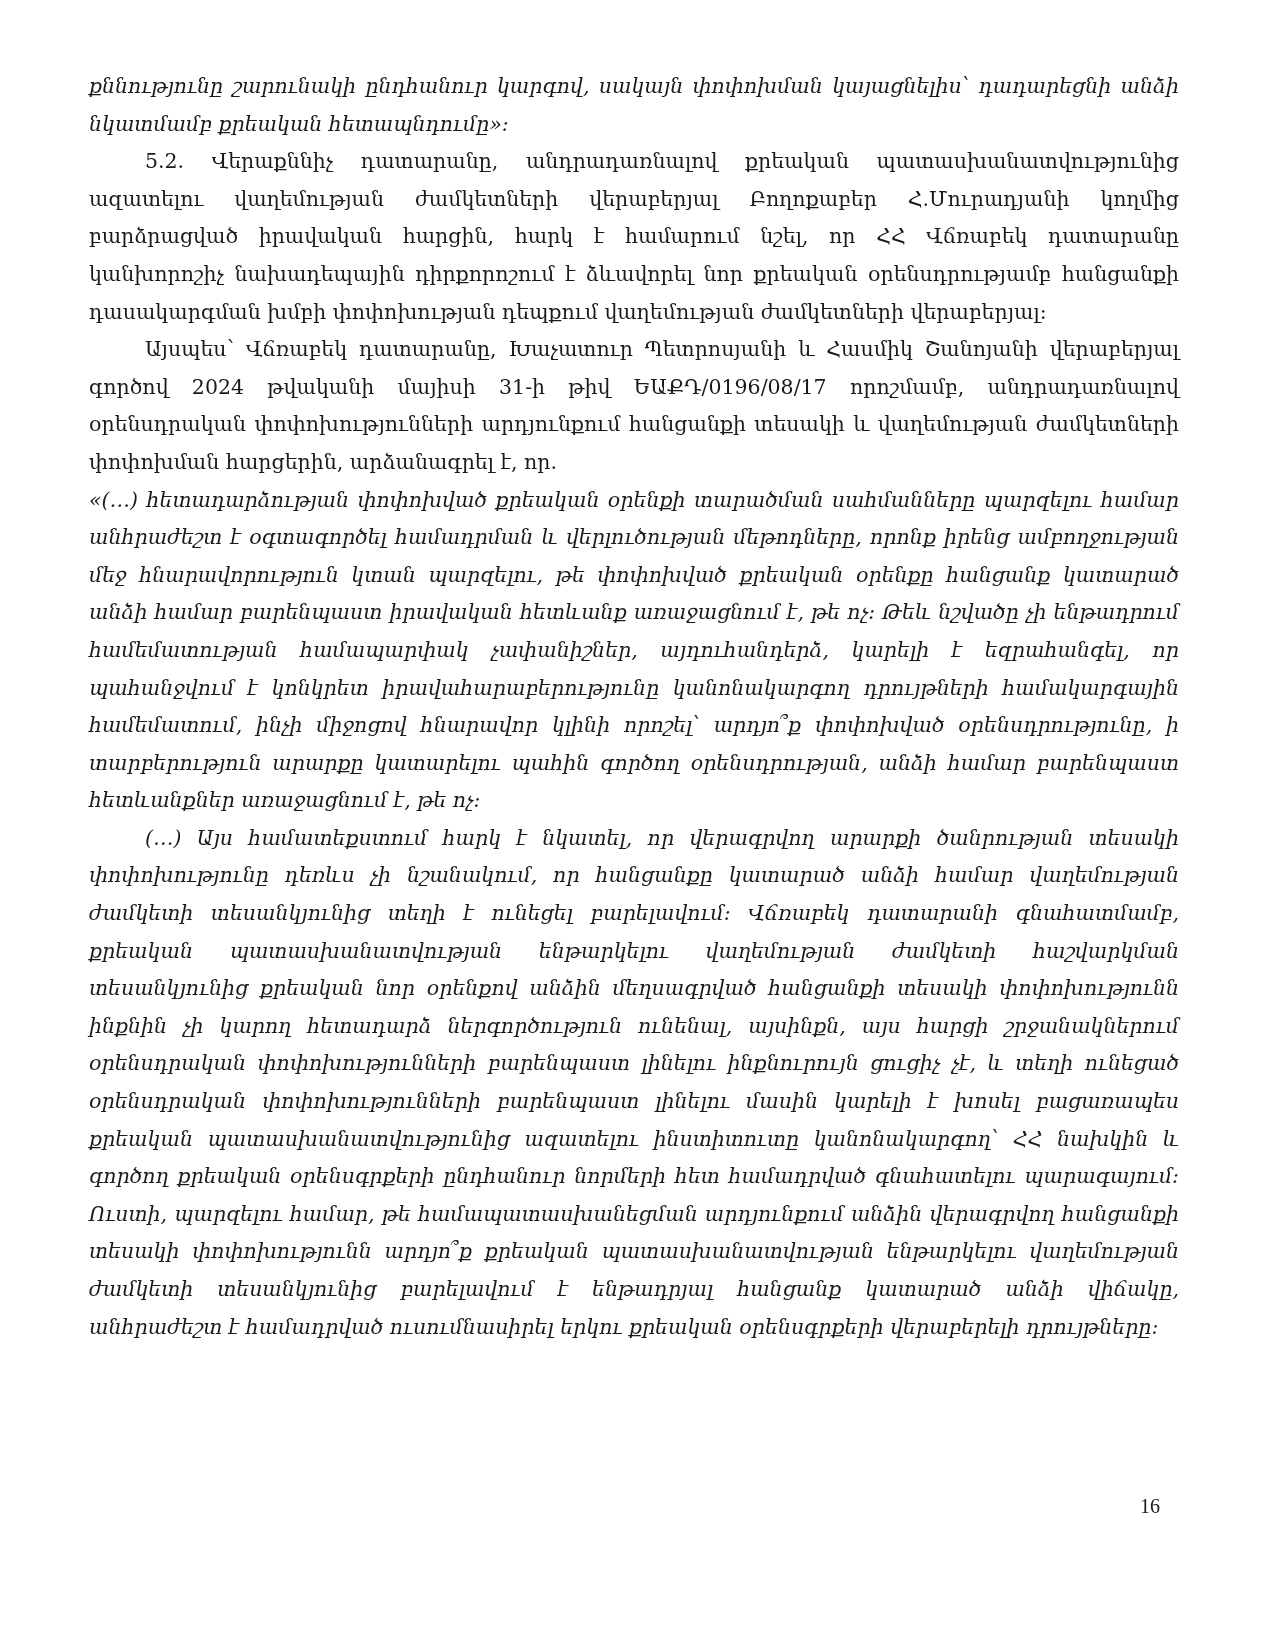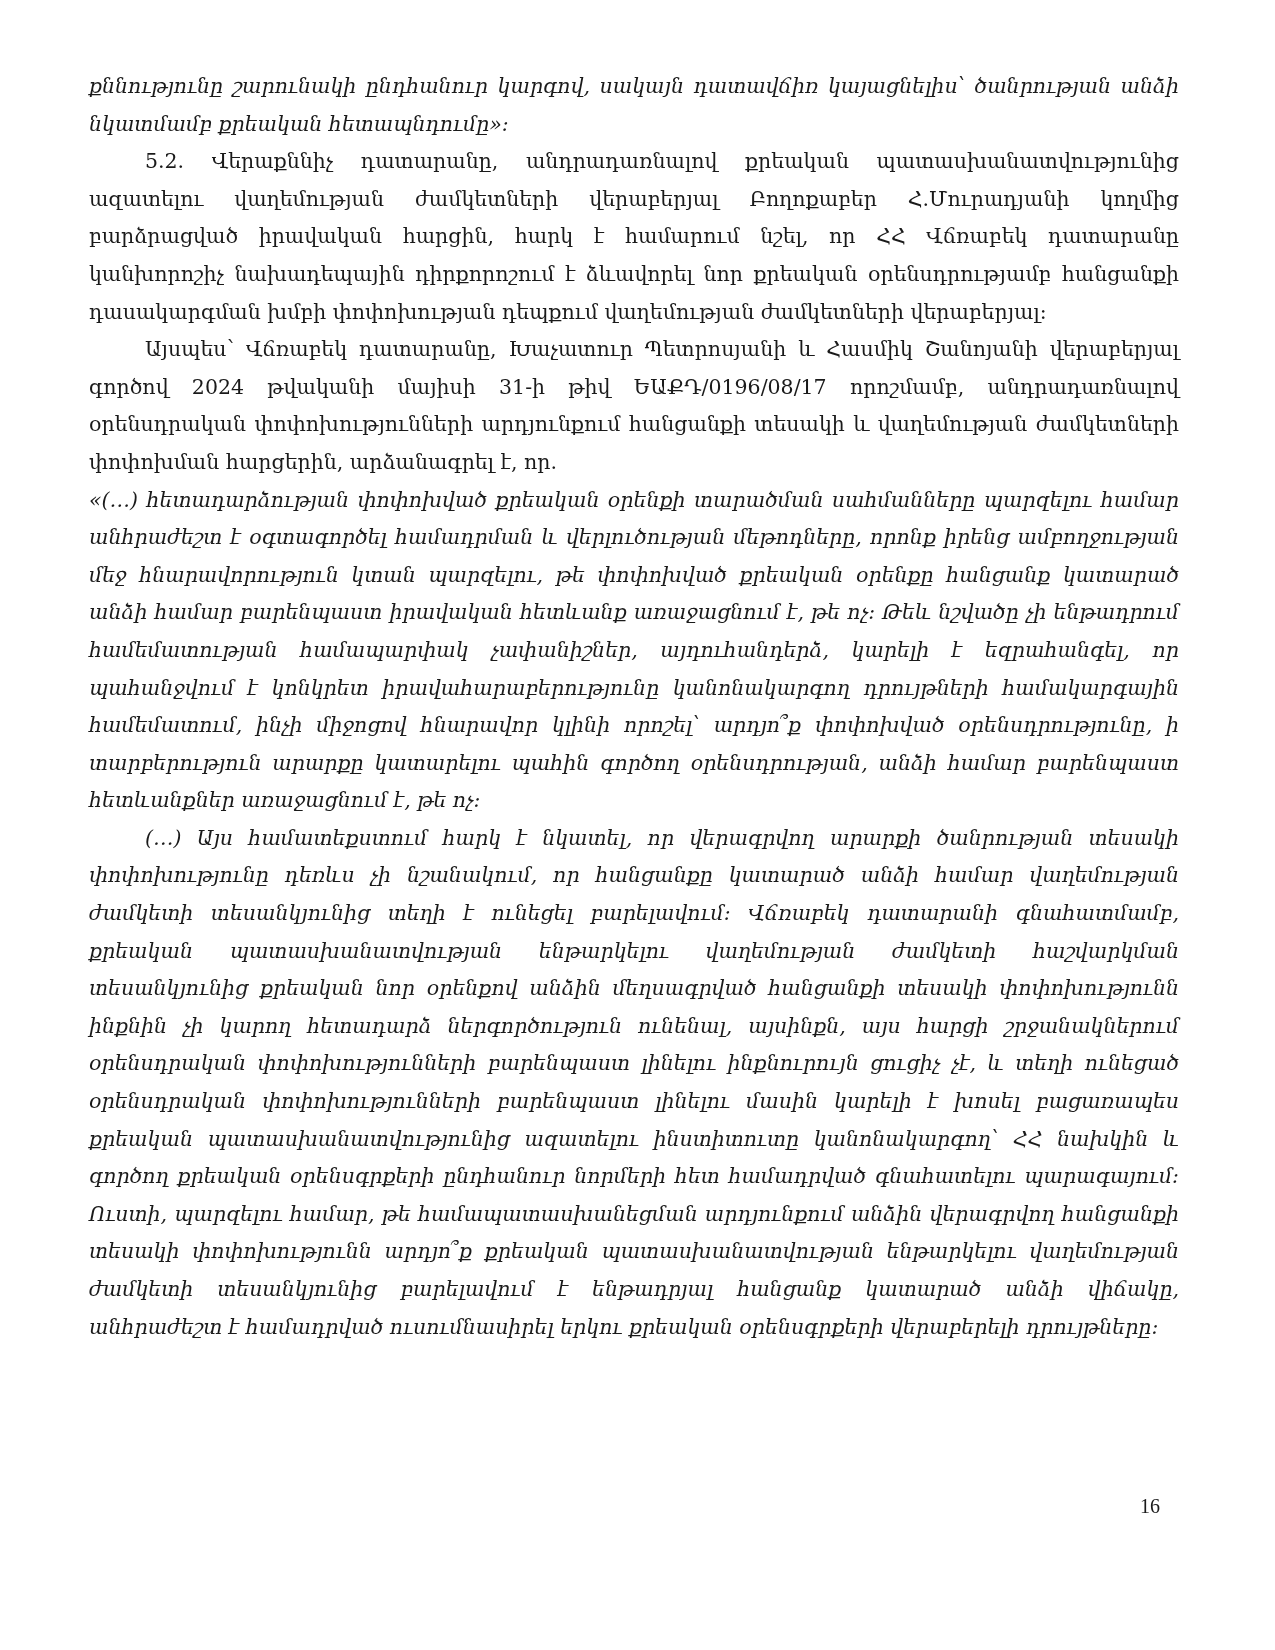--- a/index.html
+++ b/index.html
@@ -15,20 +15,20 @@
   .it { font-style: italic; }
   .pagenum {
     position: absolute; left: 1140px; top: 1495px;
     font-family: "Liberation Serif", serif; font-size: 20px; color: #1a1a1a; text-align: center;
   }
 </style>
 </head>
 <body>
 
 <div class="page">
-  <p class="p it">քննությունը շարունակի ընդհանուր կարգով, սակայն դատավճիռ կայացնելիս՝ ծանրության անձի նկատմամբ քրեական հետապնդումը»:</p>
+  <p class="p it">քննությունը շարունակի ընդհանուր կարգով, սակայն փոփոխման կայացնելիս՝ դադարեցնի անձի նկատմամբ քրեական հետապնդումը»:</p>
   <p class="p indent">5.2. Վերաքննիչ դատարանը, անդրադառնալով քրեական պատասխանատվությունից ազատելու վաղեմության ժամկետների վերաբերյալ Բողոքաբեր Հ.Մուրադյանի կողմից բարձրացված իրավական հարցին, հարկ է համարում նշել, որ ՀՀ Վճռաբեկ դատարանը կանխորոշիչ նախադեպային դիրքորոշում է ձևավորել նոր քրեական օրենսդրությամբ հանցանքի դասակարգման խմբի փոփոխության դեպքում վաղեմության ժամկետների վերաբերյալ:</p>
   <p class="p indent">Այսպես՝ Վճռաբեկ դատարանը, Խաչատուր Պետրոսյանի և Հասմիկ Շանոյանի վերաբերյալ գործով 2024 թվականի մայիսի 31-ի թիվ ԵԱՔԴ/0196/08/17 որոշմամբ, անդրադառնալով օրենսդրական փոփոխությունների արդյունքում հանցանքի տեսակի և վաղեմության ժամկետների փոփոխման հարցերին, արձանագրել է, որ.</p>
   <p class="p it">«(…) հետադարձության փոփոխված քրեական օրենքի տարածման սահմանները պարզելու համար անհրաժեշտ է օգտագործել համադրման և վերլուծության մեթոդները, որոնք իրենց ամբողջության մեջ հնարավորություն կտան պարզելու, թե փոփոխված քրեական օրենքը հանցանք կատարած անձի համար բարենպաստ իրավական հետևանք առաջացնում է, թե ոչ: Թեև նշվածը չի ենթադրում համեմատության համապարփակ չափանիշներ, այդուհանդերձ, կարելի է եզրահանգել, որ պահանջվում է կոնկրետ իրավահարաբերությունը կանոնակարգող դրույթների համակարգային համեմատում, ինչի միջոցով հնարավոր կլինի որոշել՝ արդյո՞ք փոփոխված օրենսդրությունը, ի տարբերություն արարքը կատարելու պահին գործող օրենսդրության, անձի համար բարենպաստ հետևանքներ առաջացնում է, թե ոչ:</p>
   <p class="p it indent">(…) Այս համատեքստում հարկ է նկատել, որ վերագրվող արարքի ծանրության տեսակի փոփոխությունը դեռևս չի նշանակում, որ հանցանքը կատարած անձի համար վաղեմության ժամկետի տեսանկյունից տեղի է ունեցել բարելավում: Վճռաբեկ դատարանի գնահատմամբ, քրեական պատասխանատվության ենթարկելու վաղեմության ժամկետի հաշվարկման տեսանկյունից քրեական նոր օրենքով անձին մեղսագրված հանցանքի տեսակի փոփոխությունն ինքնին չի կարող հետադարձ ներգործություն ունենալ, այսինքն, այս հարցի շրջանակներում օրենսդրական փոփոխությունների բարենպաստ լինելու ինքնուրույն ցուցիչ չէ, և տեղի ունեցած օրենսդրական փոփոխությունների բարենպաստ լինելու մասին կարելի է խոսել բացառապես քրեական պատասխանատվությունից ազատելու ինստիտուտը կանոնակարգող՝ ՀՀ նախկին և գործող քրեական օրենսգրքերի ընդհանուր նորմերի հետ համադրված գնահատելու պարագայում: Ուստի, պարզելու համար, թե համապատասխանեցման արդյունքում անձին վերագրվող հանցանքի տեսակի փոփոխությունն արդյո՞ք քրեական պատասխանատվության ենթարկելու վաղեմության ժամկետի տեսանկյունից բարելավում է ենթադրյալ հանցանք կատարած անձի վիճակը, անհրաժեշտ է համադրված ուսումնասիրել երկու քրեական օրենսգրքերի վերաբերելի դրույթները:</p>
 </div>
 
 <div class="pagenum">16</div>
 
 </body></html>

